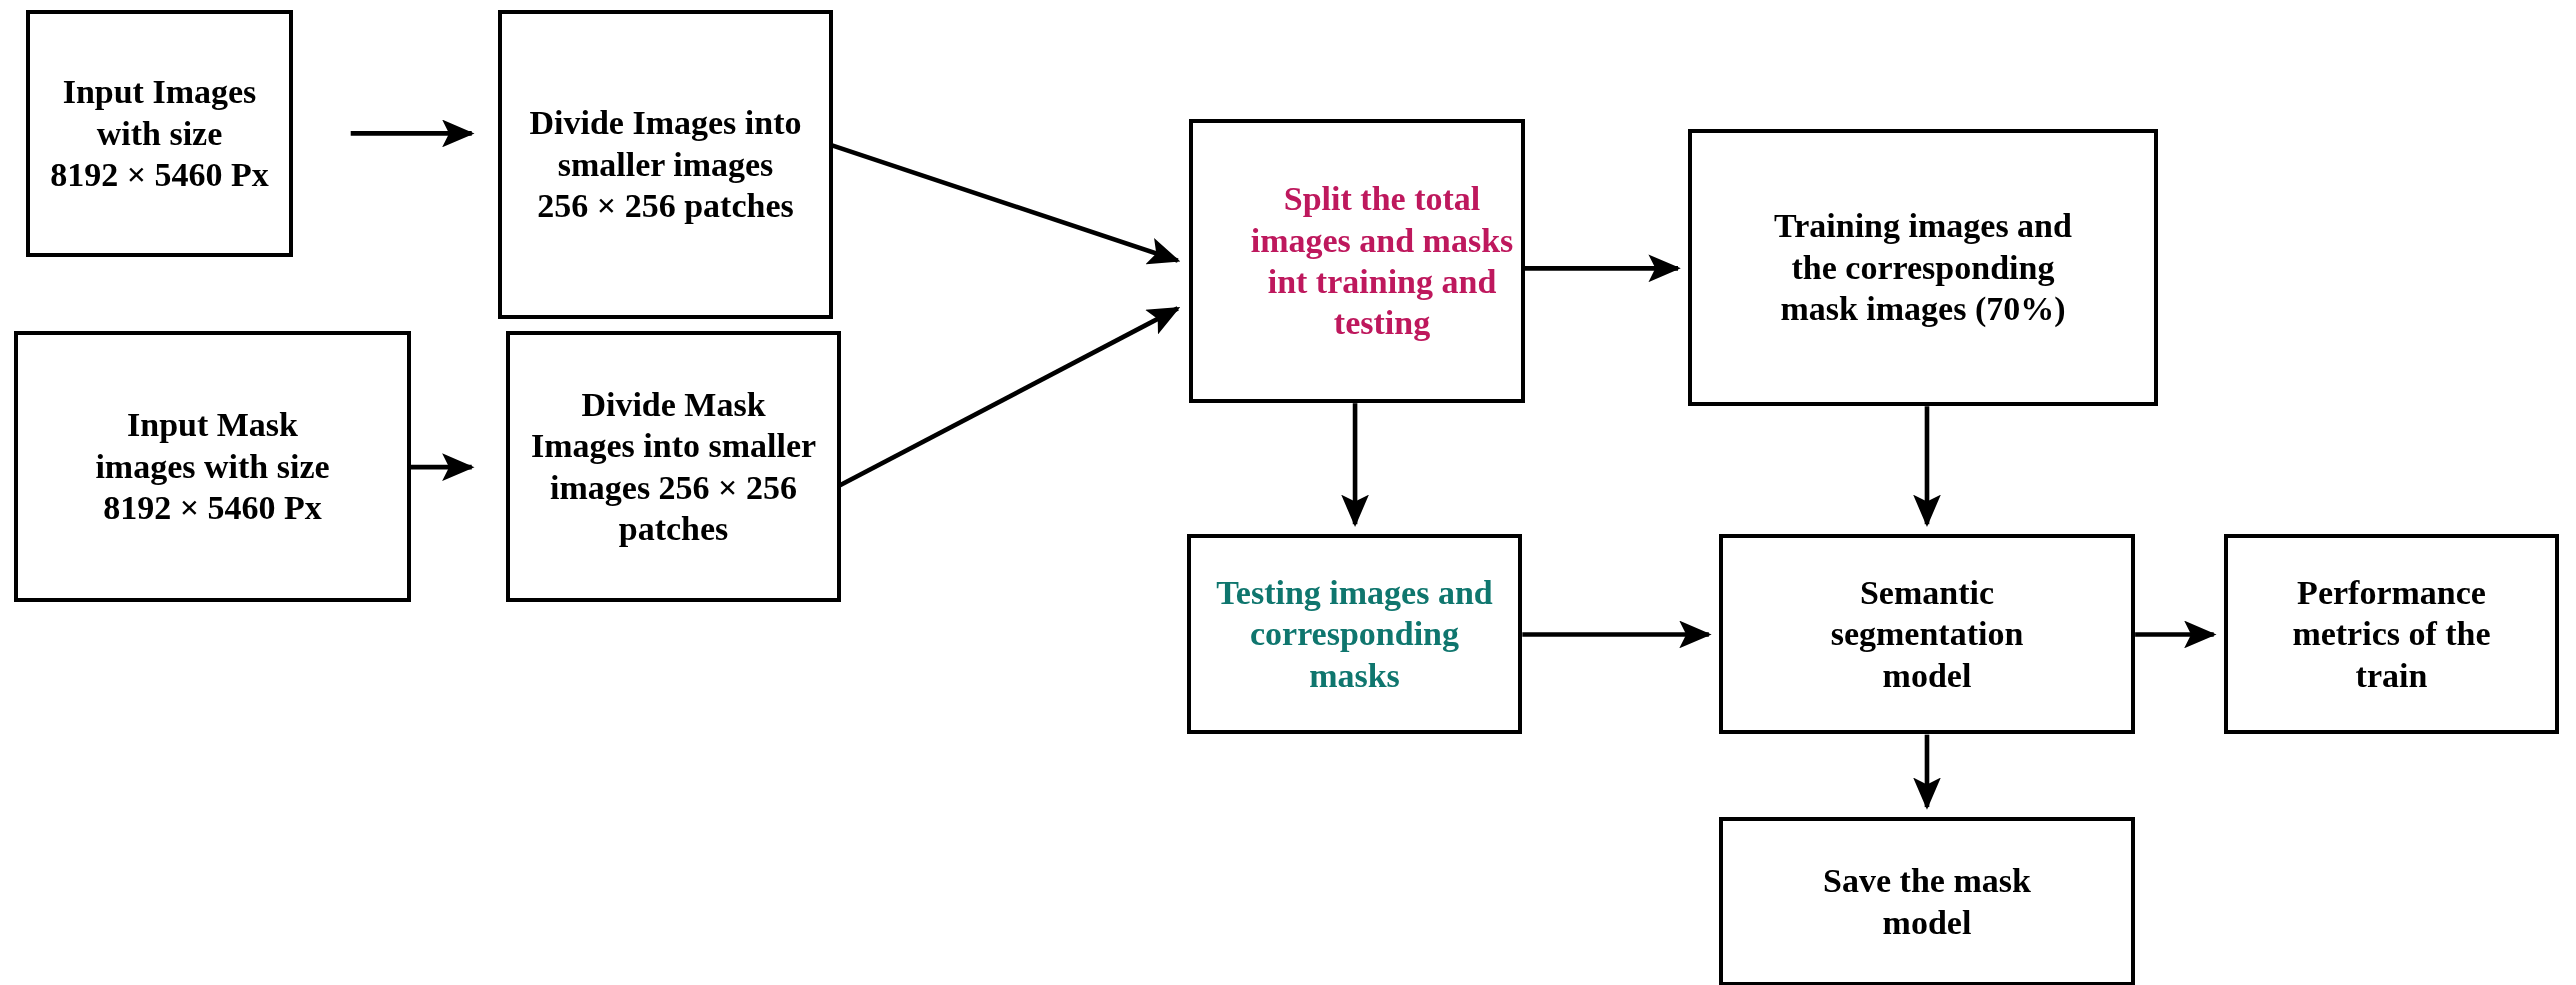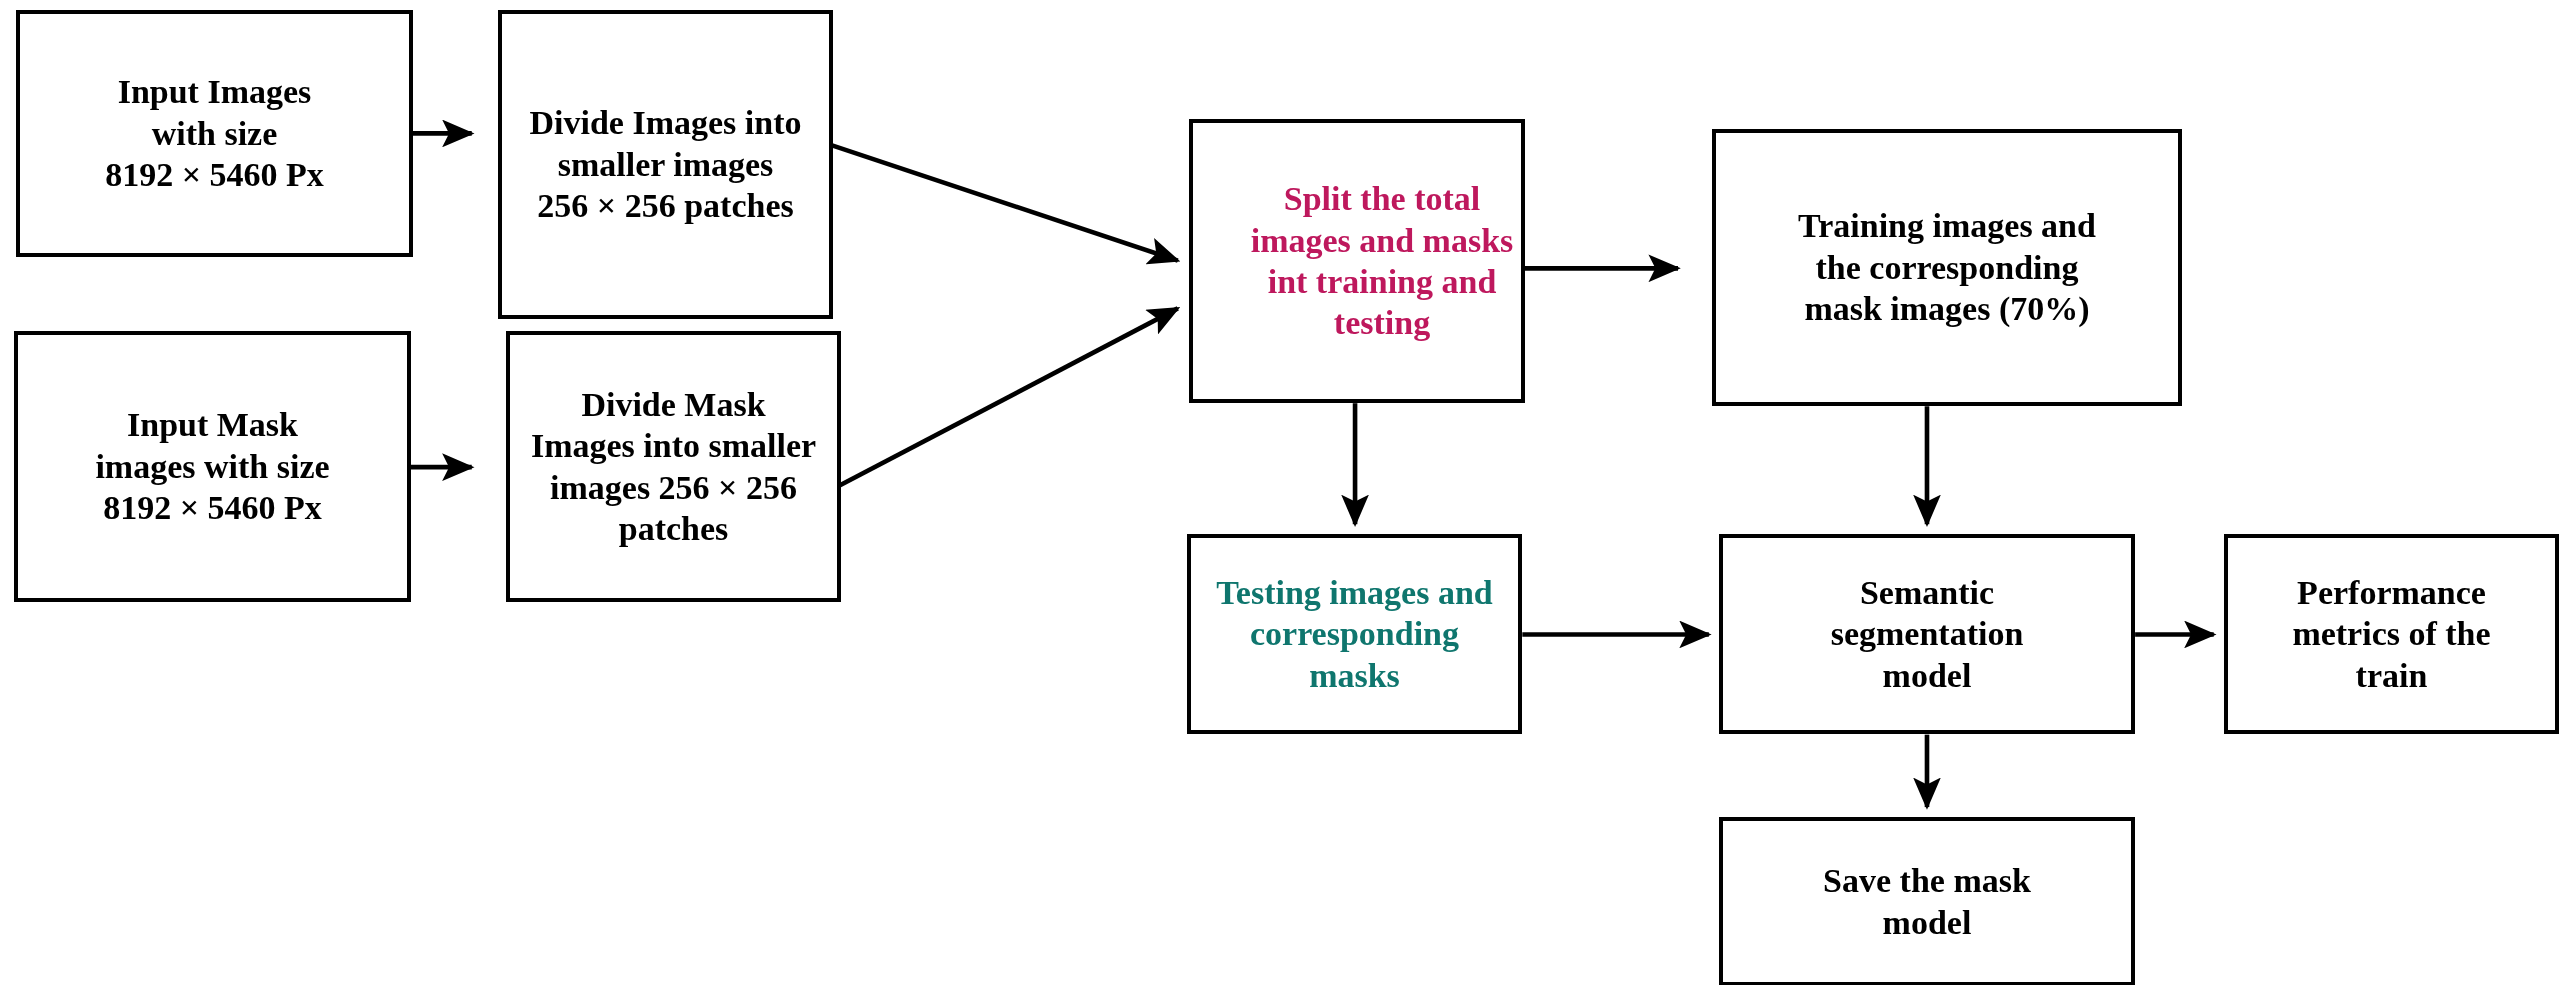--- a/index.html
+++ b/index.html
@@ -59,38 +59,38 @@
         <line x1="1977" y1="348" x2="2177" y2="348" stroke="#000000" stroke-width="6" marker-end="url(#arrowhead)"></line>
         <line x1="1758" y1="523" x2="1758" y2="680" stroke="#000000" stroke-width="6" marker-end="url(#arrowhead)"></line>
         <line x1="2500" y1="527" x2="2500" y2="680" stroke="#000000" stroke-width="6" marker-end="url(#arrowhead)"></line>
         <line x1="1975" y1="823" x2="2217" y2="823" stroke="#000000" stroke-width="6" marker-end="url(#arrowhead)"></line>
         <line x1="2770" y1="823" x2="2872" y2="823" stroke="#000000" stroke-width="6" marker-end="url(#arrowhead)"></line>
         <line x1="2500" y1="953" x2="2500" y2="1047" stroke="#000000" stroke-width="6" marker-end="url(#arrowhead)"></line>
       </g>
   </svg>
 
   <div id="node-layer">
-      <div class="node" style="left: 16px; top: 10px; width: 397px; height: 247px; border-color: rgb(0, 0, 0); color: rgb(0, 0, 0);"><span>Input Images
+      <div class="node" style="left: 26px; top: 10px; width: 267px; height: 247px; border-color: rgb(0, 0, 0); color: rgb(0, 0, 0);"><span>Input Images
 with size
 8192 × 5460 Px</span></div>
       <div class="node" style="left: 482px; top: 10px; width: 335px; height: 309px; border-color: rgb(0, 0, 0); color: rgb(0, 0, 0); margin-left: 16px;"><span>Divide Images into
 smaller images
 256 × 256 patches</span></div>
       <div class="node" style="left: 14px; top: 331px; width: 397px; height: 271px; border-color: rgb(0, 0, 0); color: rgb(0, 0, 0);"><span>Input Mask
 images with size
 8192 × 5460 Px</span></div>
       <div class="node" style="left: 482px; top: 331px; width: 335px; height: 271px; border-color: rgb(0, 0, 0); color: rgb(0, 0, 0); margin-left: 24px;"><span>Divide Mask
 Images into smaller
 images 256 × 256
 patches</span></div>
       <div class="node" style="left: 1189px; top: 119px; width: 336px; height: 284px; border-color: rgb(0, 0, 0); color: #be185d; justify-content: flex-end;"><span>Split the total
 images and masks
 int training and
 testing</span></div>
-      <div class="node" style="left: 1688px; top: 129px; width: 470px; height: 277px; border-color: rgb(0, 0, 0); color: rgb(0, 0, 0); margin-left: 24px;"><span>Training images and
+      <div class="node" style="left: 1688px; top: 129px; width: 470px; height: 277px; border-color: rgb(0, 0, 0); color: rgb(0, 0, 0);"><span>Training images and
 the corresponding
 mask images (70%)</span></div>
       <div class="node" style="left: 1187px; top: 534px; width: 335px; height: 200px; border-color: rgb(0, 0, 0); color: #0f766e;"><span>Testing images and
 corresponding
 masks</span></div>
       <div class="node" style="left: 1719px; top: 534px; width: 416px; height: 200px; border-color: rgb(0, 0, 0); color: rgb(0, 0, 0);"><span>Semantic
 segmentation
 model</span></div>
       <div class="node" style="left: 2224px; top: 534px; width: 335px; height: 200px; border-color: rgb(0, 0, 0); color: rgb(0, 0, 0);"><span>Performance
 metrics of the

